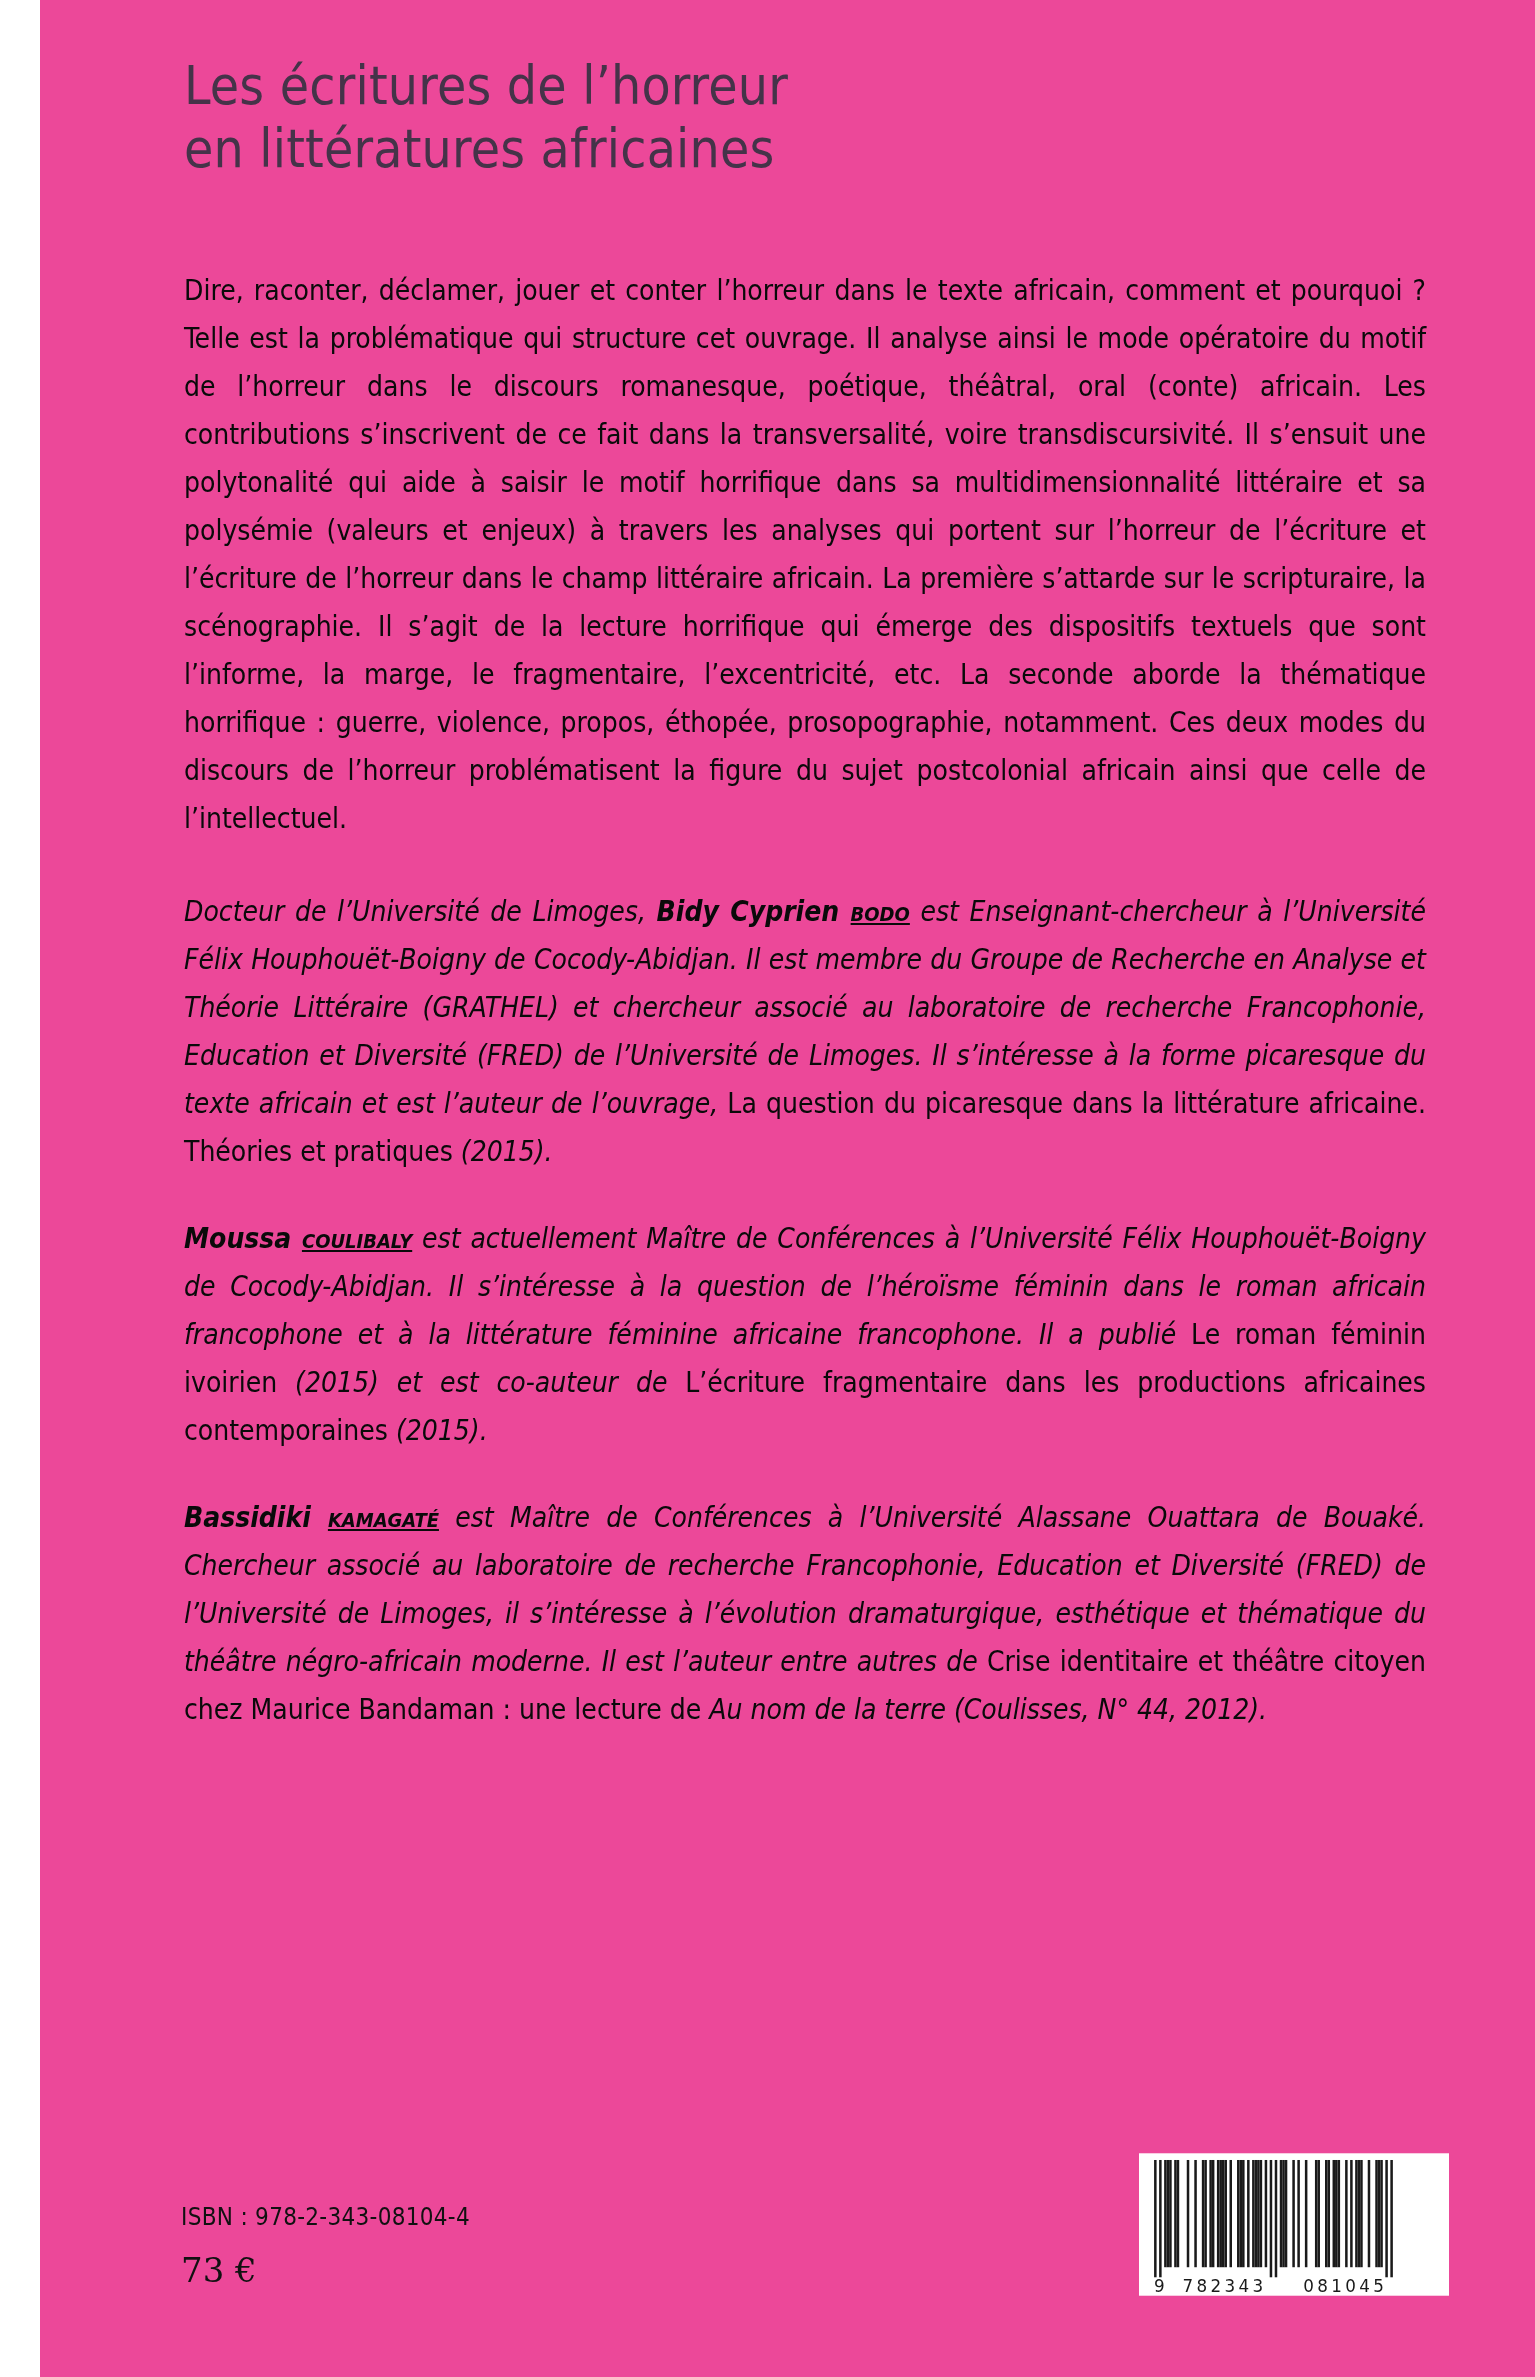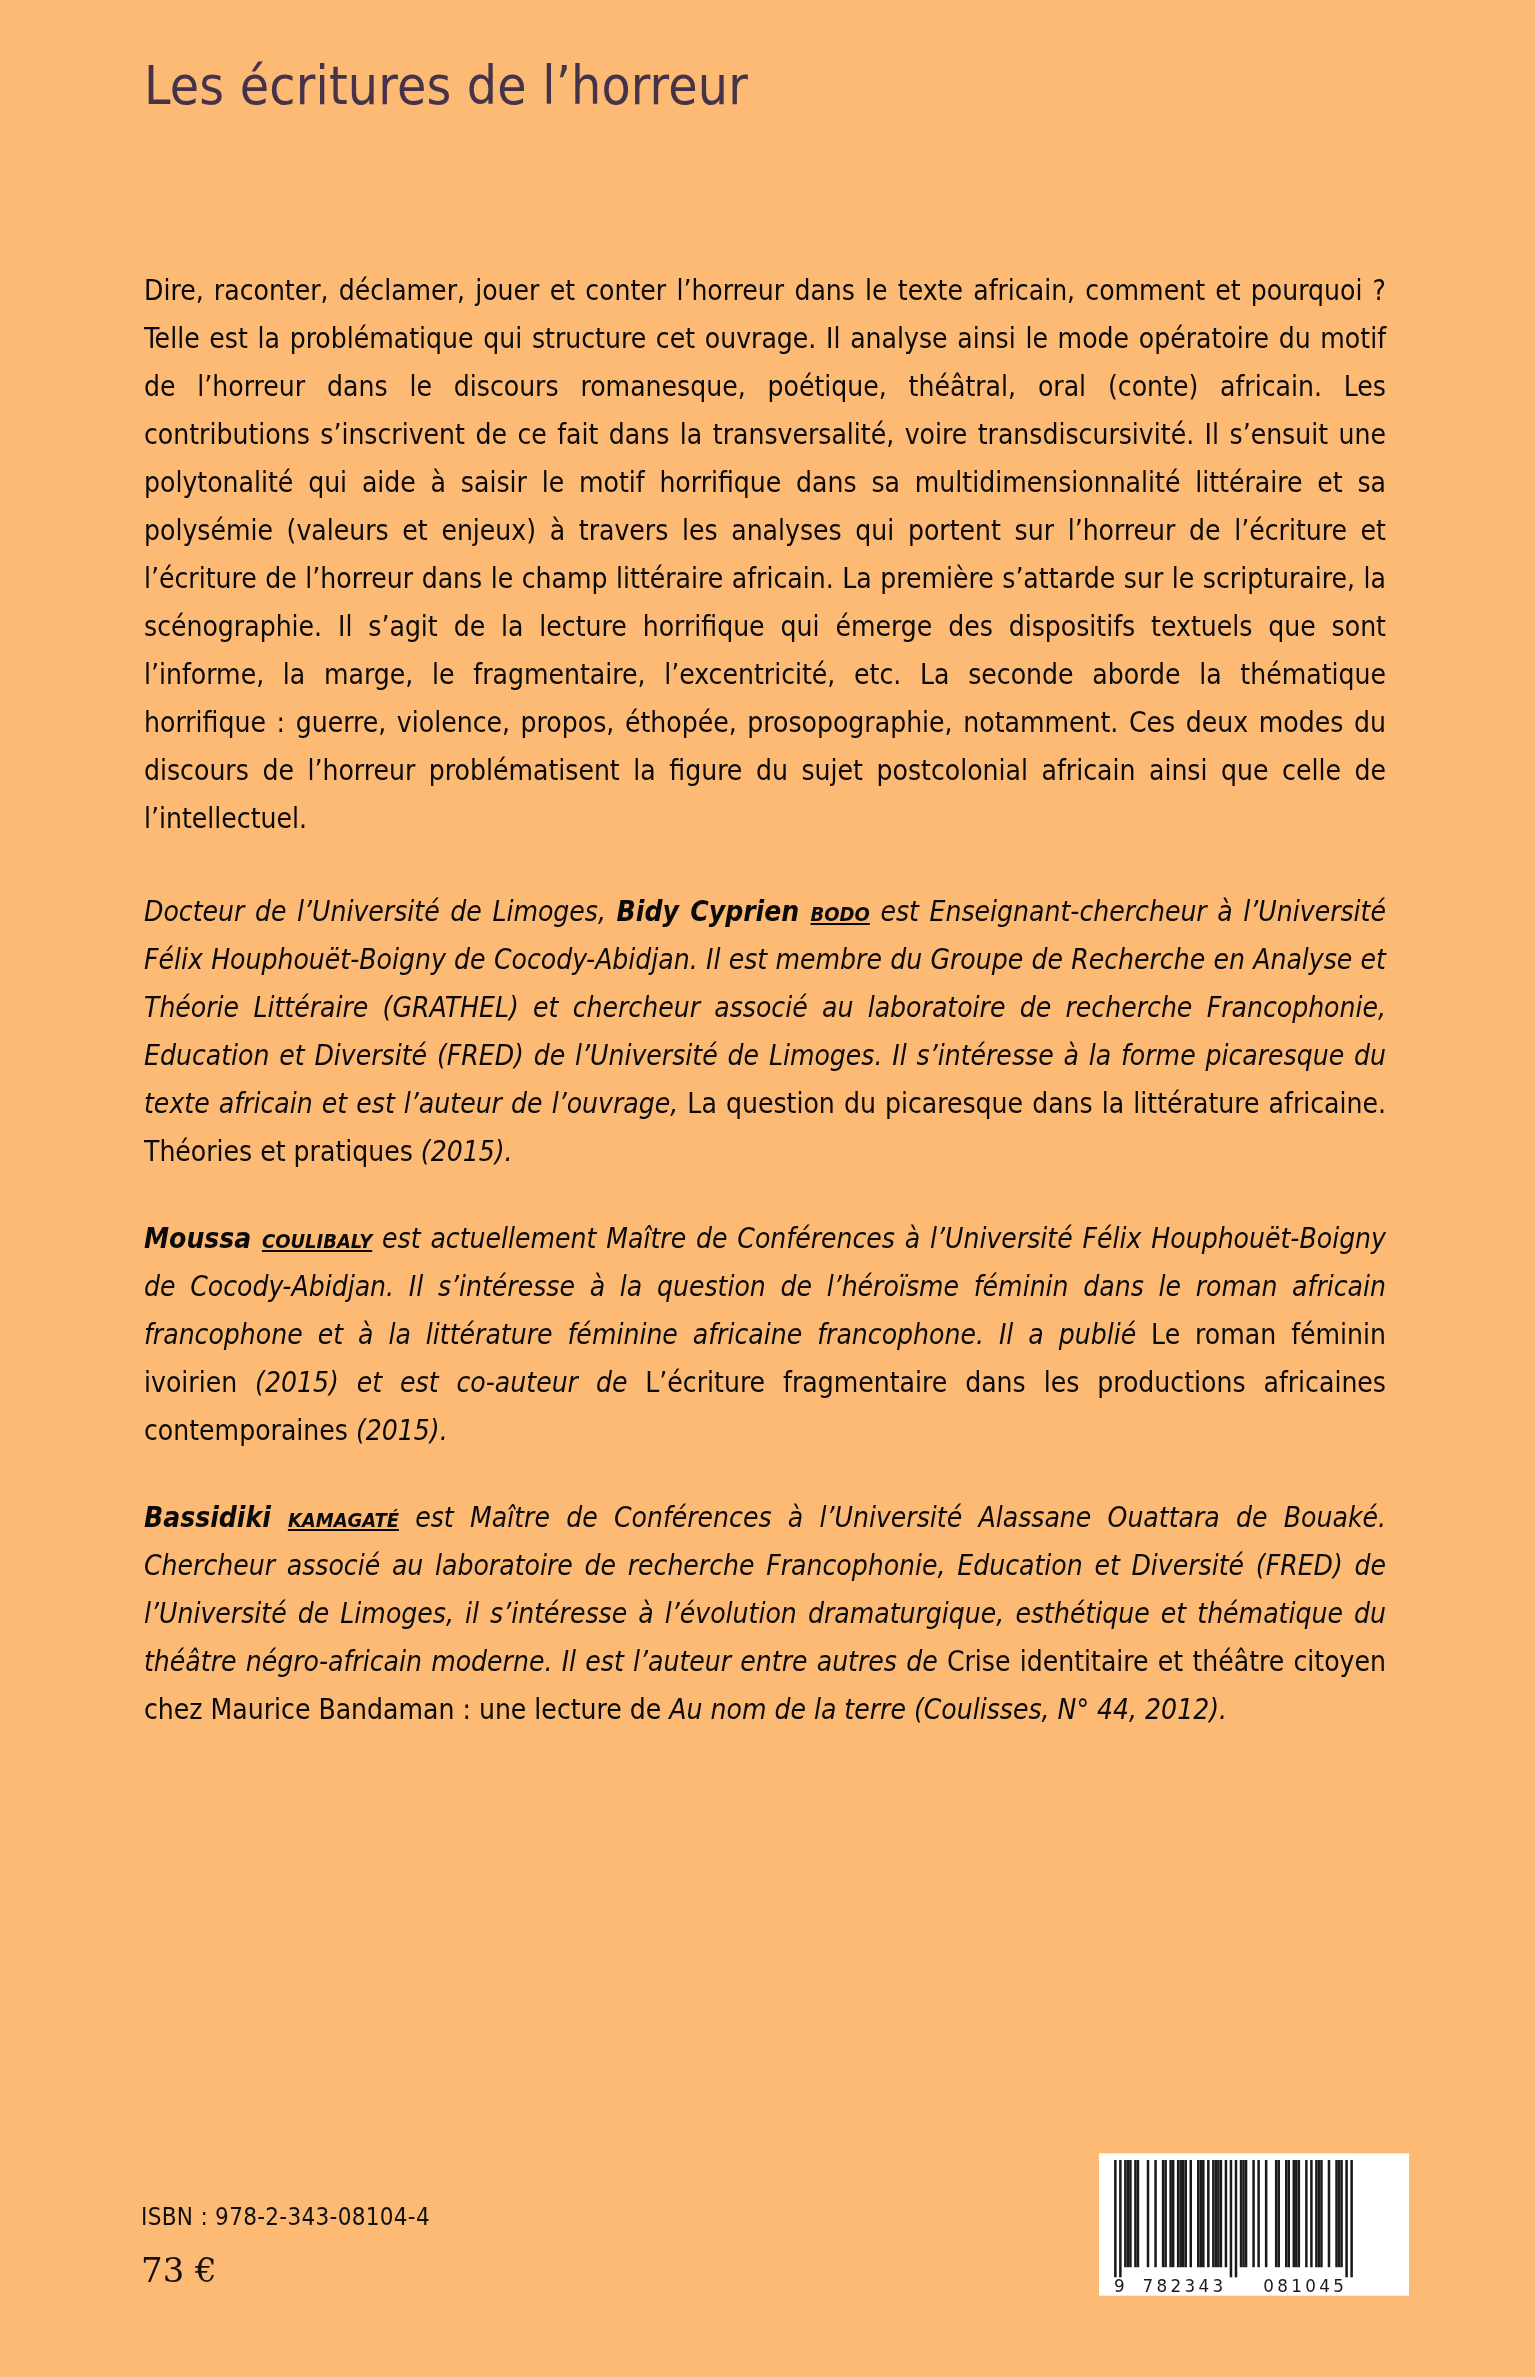--- a/index.html
+++ b/index.html
@@ -13,21 +13,22 @@
     height: 2377px;
     position: relative;
     font-family: "Liberation Sans", sans-serif;
     color: #000000;
     overflow: hidden;
   }
 
   .page {
     position: absolute;
     inset: 0;
-    background: #fdba74;
+    background: #ec4899;
+    margin-left: 40px;
   }
 
   
   .title-block {
     position: absolute;
     left: 144px;
     top: 55px;
     width: 1242px;
   }
   .title-line {
@@ -148,20 +149,21 @@
   }
   .barcode-svg { display: block; }
 </style>
 </head>
 <body>
 
 <div class="page">
 
   <div class="title-block">
     <div class="title-line">Les écritures de l’horreur</div>
+    <div class="title-line">en littératures africaines</div>
   </div>
 
   <div class="content">
 
     <p class="para summary">Dire, raconter, déclamer, jouer et conter l’horreur dans le texte africain, comment et pourquoi ? Telle est la problématique qui structure cet ouvrage. Il analyse ainsi le mode opératoire du motif de l’horreur dans le discours romanesque, poétique, théâtral, oral (conte) africain. Les contributions s’inscrivent de ce fait dans la transversalité, voire transdiscursivité. Il s’ensuit une polytonalité qui aide à saisir le motif horrifique dans sa multidimensionnalité littéraire et sa polysémie (valeurs et enjeux) à travers les analyses qui portent sur l’horreur de l’écriture et l’écriture de l’horreur dans le champ littéraire africain. La première s’attarde sur le scripturaire, la scénographie. Il s’agit de la lecture horrifique qui émerge des dispositifs textuels que sont l’informe, la marge, le fragmentaire, l’excentricité, etc. La seconde aborde la thématique horrifique : guerre, violence, propos, éthopée, prosopographie, notamment. Ces deux modes du discours de l’horreur problématisent la figure du sujet postcolonial africain ainsi que celle de l’intellectuel.</p>
 
     <p class="para bio"><span>Docteur de l’Université de Limoges, </span><span class="nm"><span class="sc-first">Bidy Cyprien </span><span class="sc">Bodo</span></span><span> est Enseignant-chercheur à l’Université Félix Houphouët-Boigny de Cocody-Abidjan. Il est membre du Groupe de Recherche en Analyse et Théorie Littéraire (GRATHEL) et chercheur associé au laboratoire de recherche Francophonie, Education et Diversité (FRED) de l’Université de Limoges. Il s’intéresse à la forme picaresque du texte africain et est l’auteur de l’ouvrage, </span><span class="upright">La question du picaresque dans la littérature africaine. Théories et pratiques </span><span>(2015).</span></p>
 
     <p class="para bio"><span class="nm"><span class="sc-first">Moussa </span><span class="sc">Coulibaly</span></span><span> est actuellement Maître de Conférences à l’Université Félix Houphouët-Boigny de Cocody-Abidjan. Il s’intéresse à la question de l’héroïsme féminin dans le roman africain francophone et à la littérature féminine africaine francophone. Il a publié </span><span class="upright">Le roman féminin ivoirien </span><span>(2015) et est co-auteur de </span><span class="upright">L’écriture fragmentaire dans les productions africaines contemporaines </span><span>(2015).</span></p>
 

